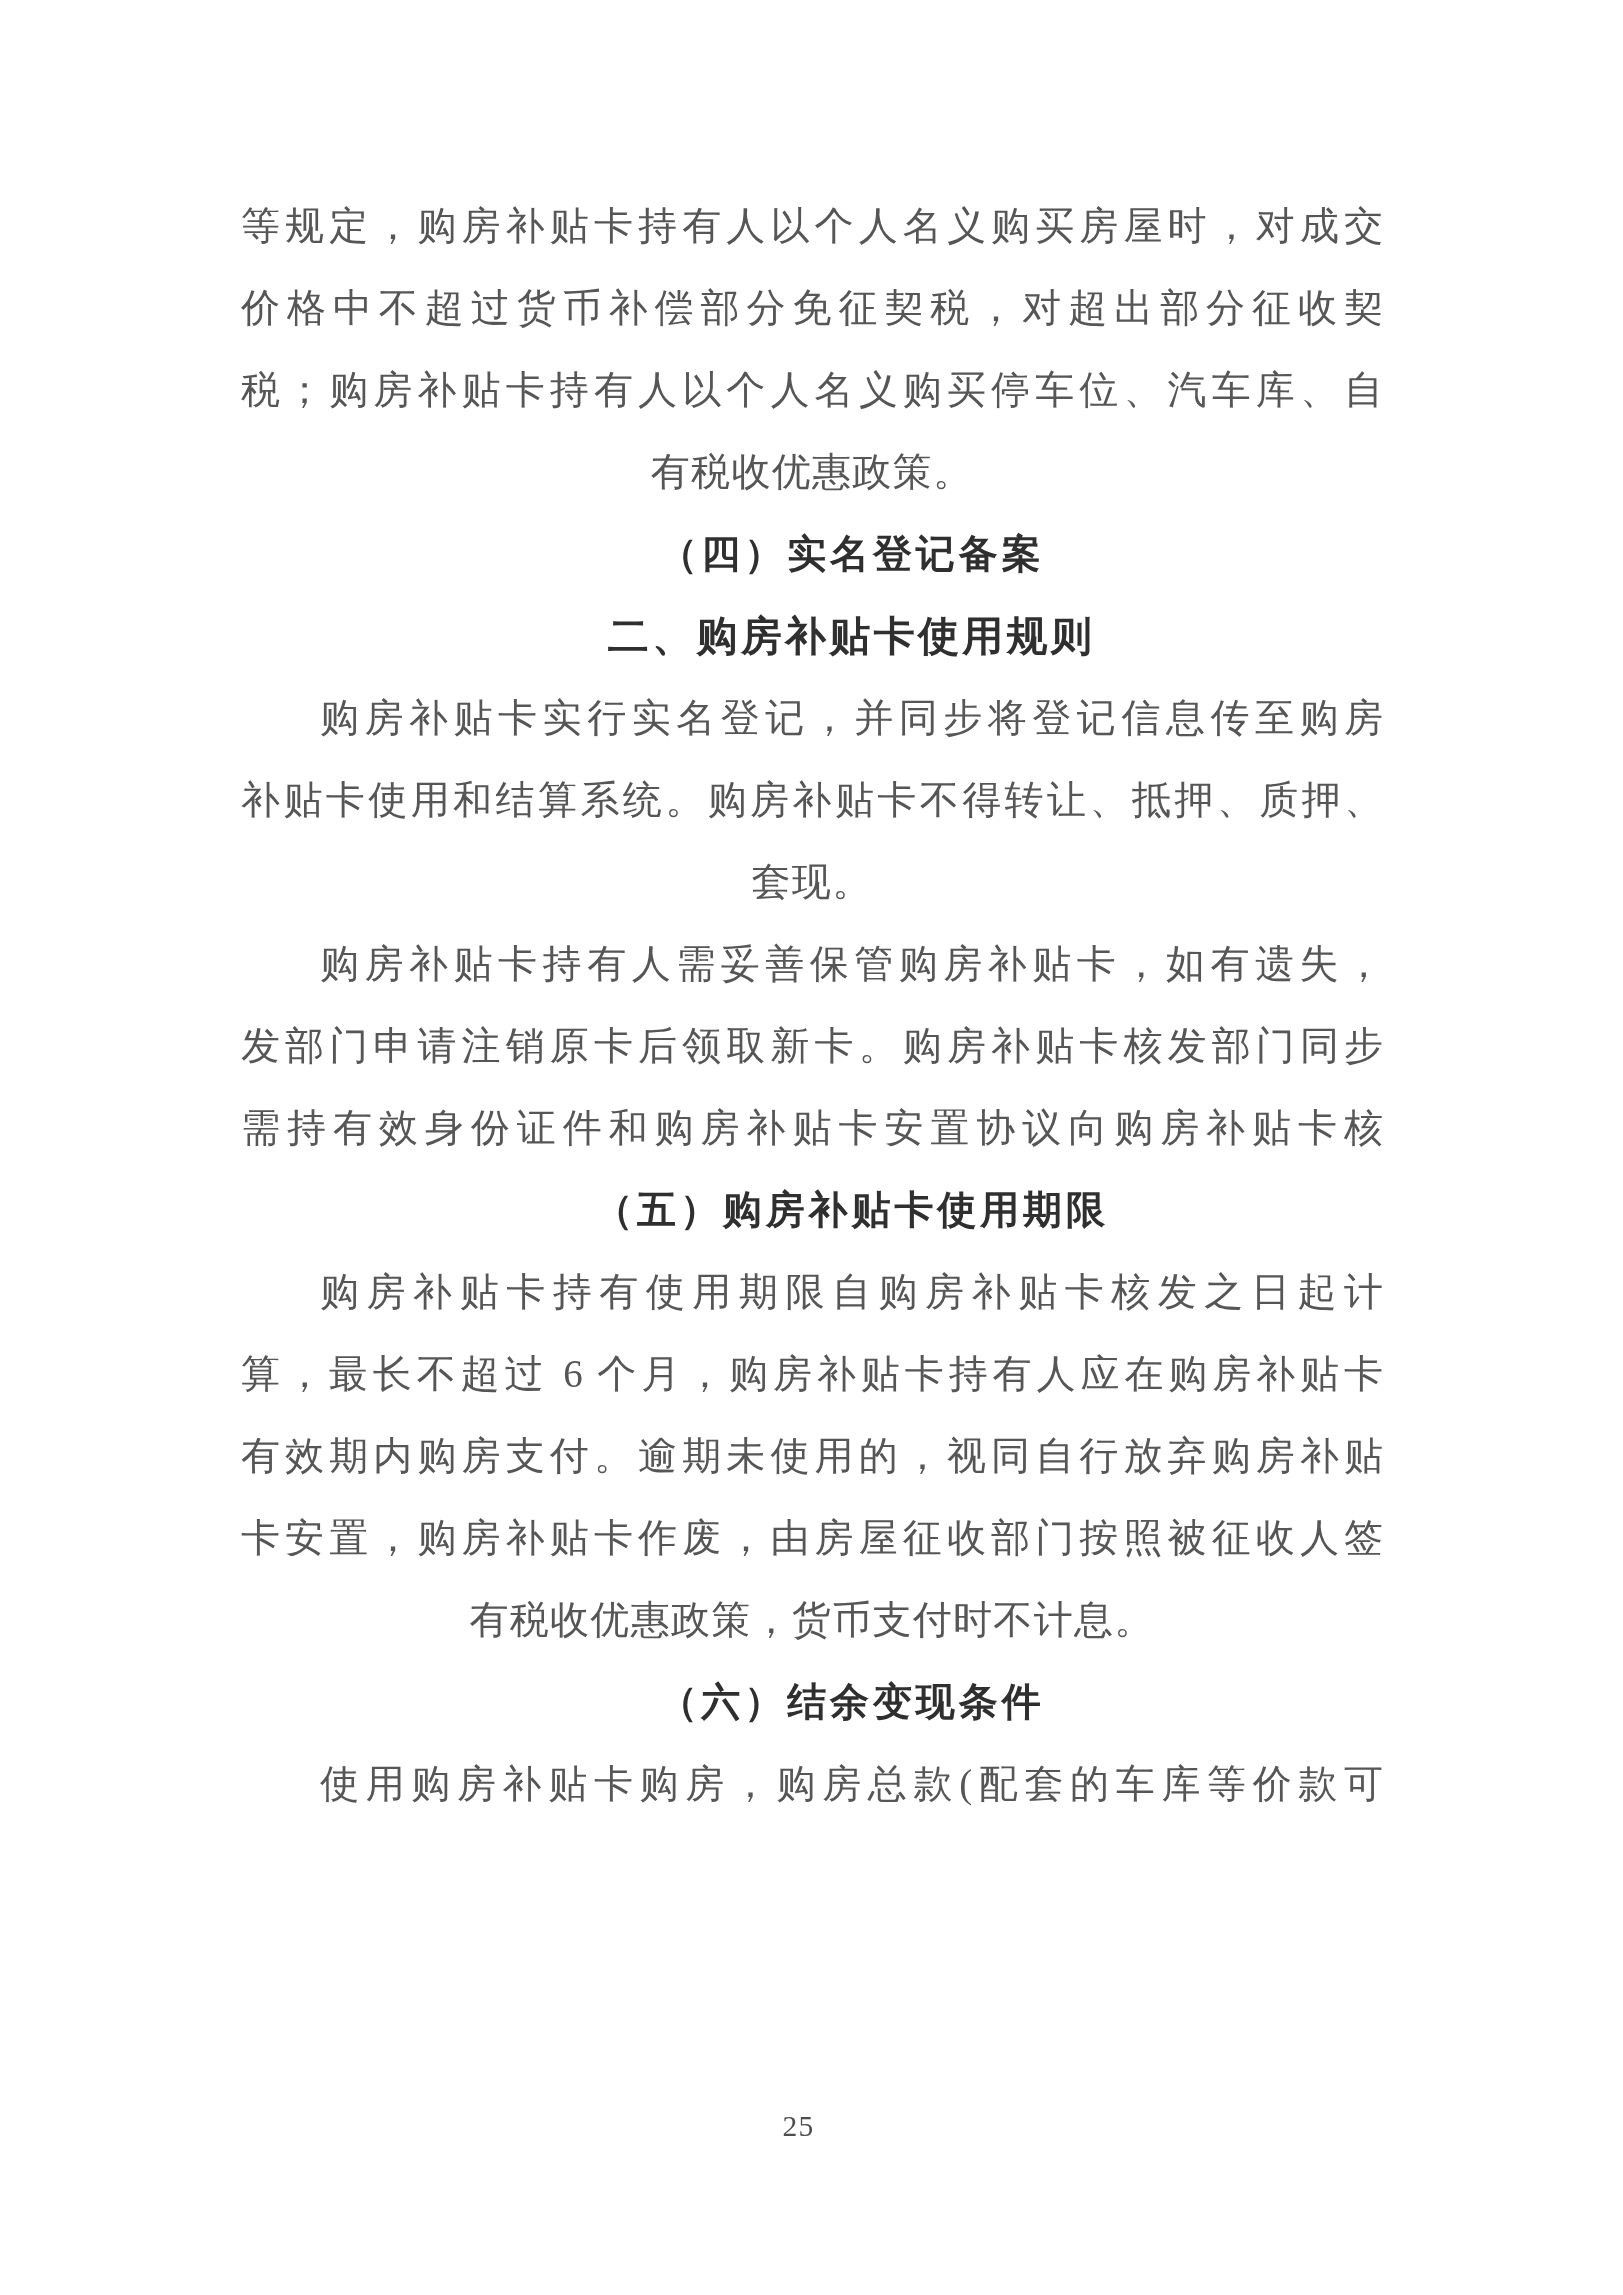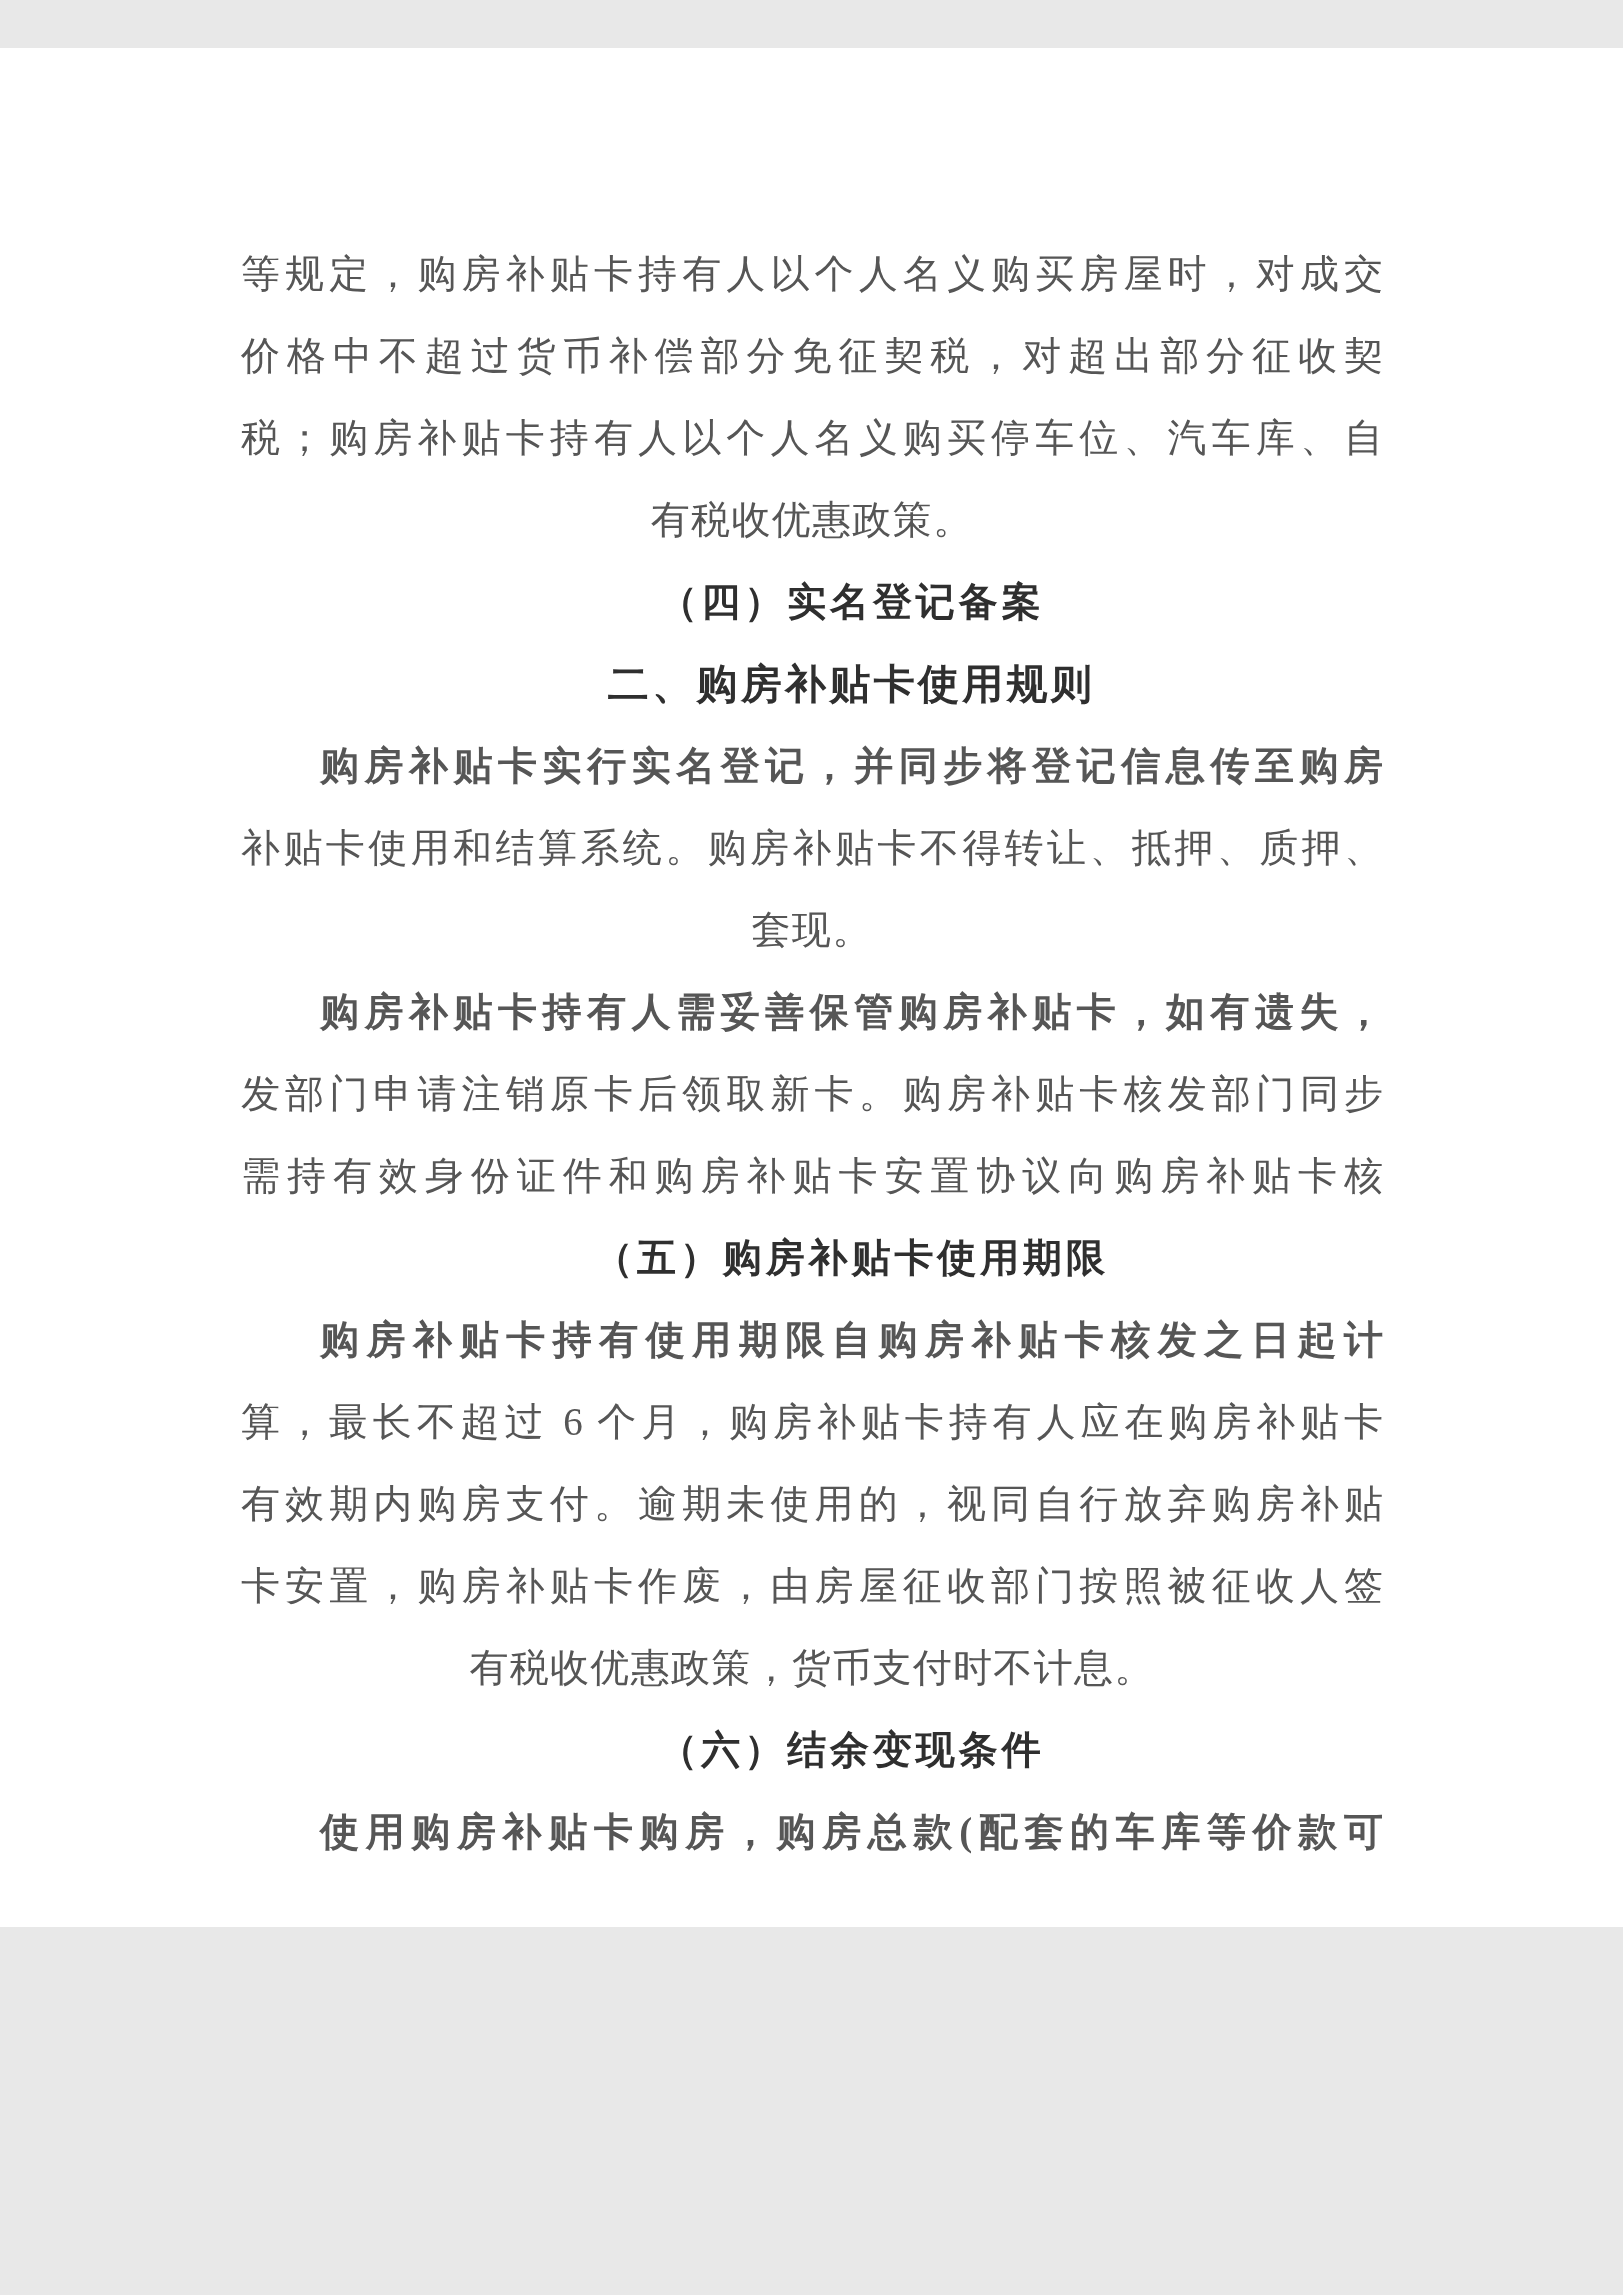--- a/index.html
+++ b/index.html
@@ -9,24 +9,23 @@
     --paper:#ffffff;
   }
   html,body{margin:0;padding:0;}
   body{
     width:1623px;height:2295px;
     background:#e8e8e8;
     font-family:"Liberation Serif", serif;
   }
   .page{
     position:relative;
-    width:1623px;height:1879px;
+    width:1623px;height:2295px;
     background:var(--paper);
     overflow:hidden;
-    margin-top:48px;
   }
   .text-block{
     position:absolute;
     left:241px;top:185px;
     width:1142px;
   }
   .line{
     height:82px;
     line-height:82px;
     font-size:39px;
@@ -37,21 +36,20 @@
     overflow:visible;
   }
   .line.justify{
     text-align:justify;
     text-align-last:justify;
     text-justify:inter-character;
     letter-spacing:0;
   }
   .line.indent{
     text-indent:79px;
-    font-weight:bold;
   }
   .line.h1{
     font-family:"Liberation Sans", sans-serif;
     font-weight:bold;
     color:var(--ink-heading);
     font-size:41px;
     letter-spacing:3.3px;
   }
   .line.h2{
     font-family:"Liberation Serif", serif;

